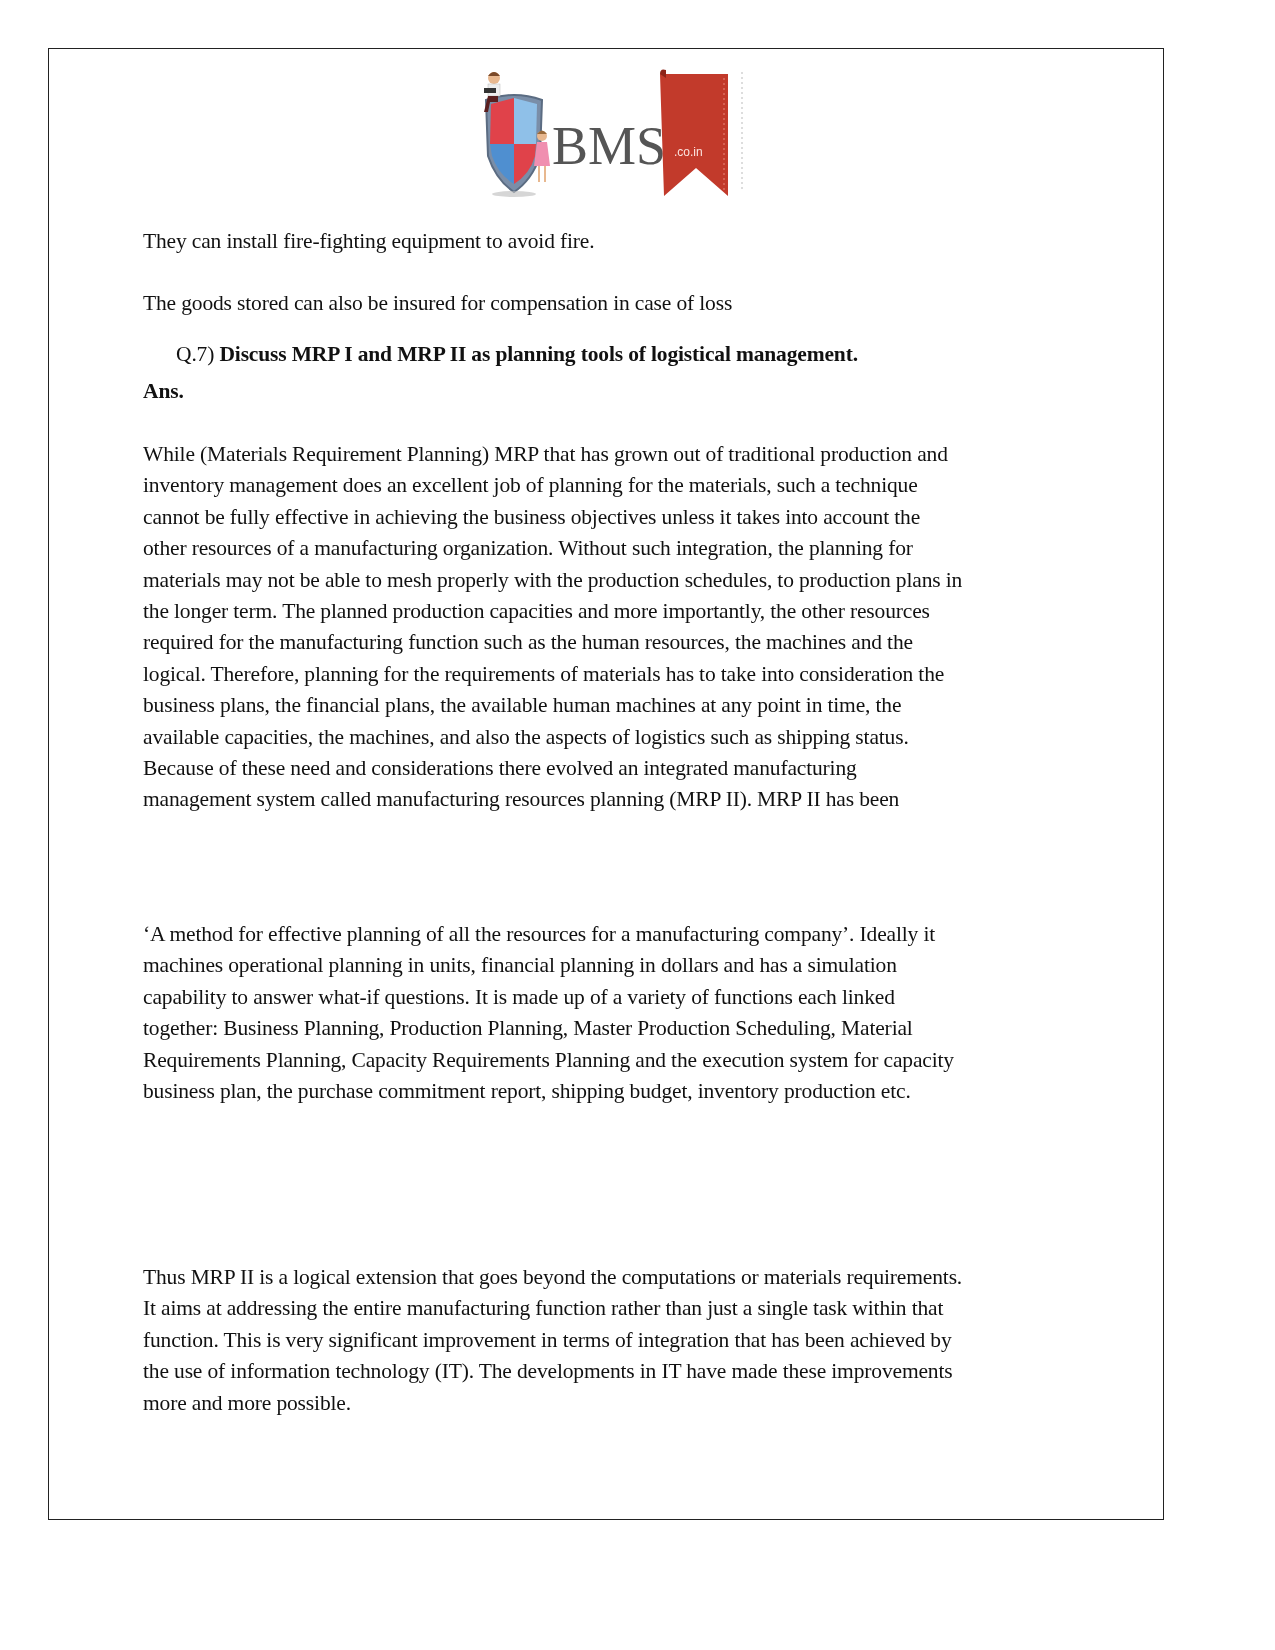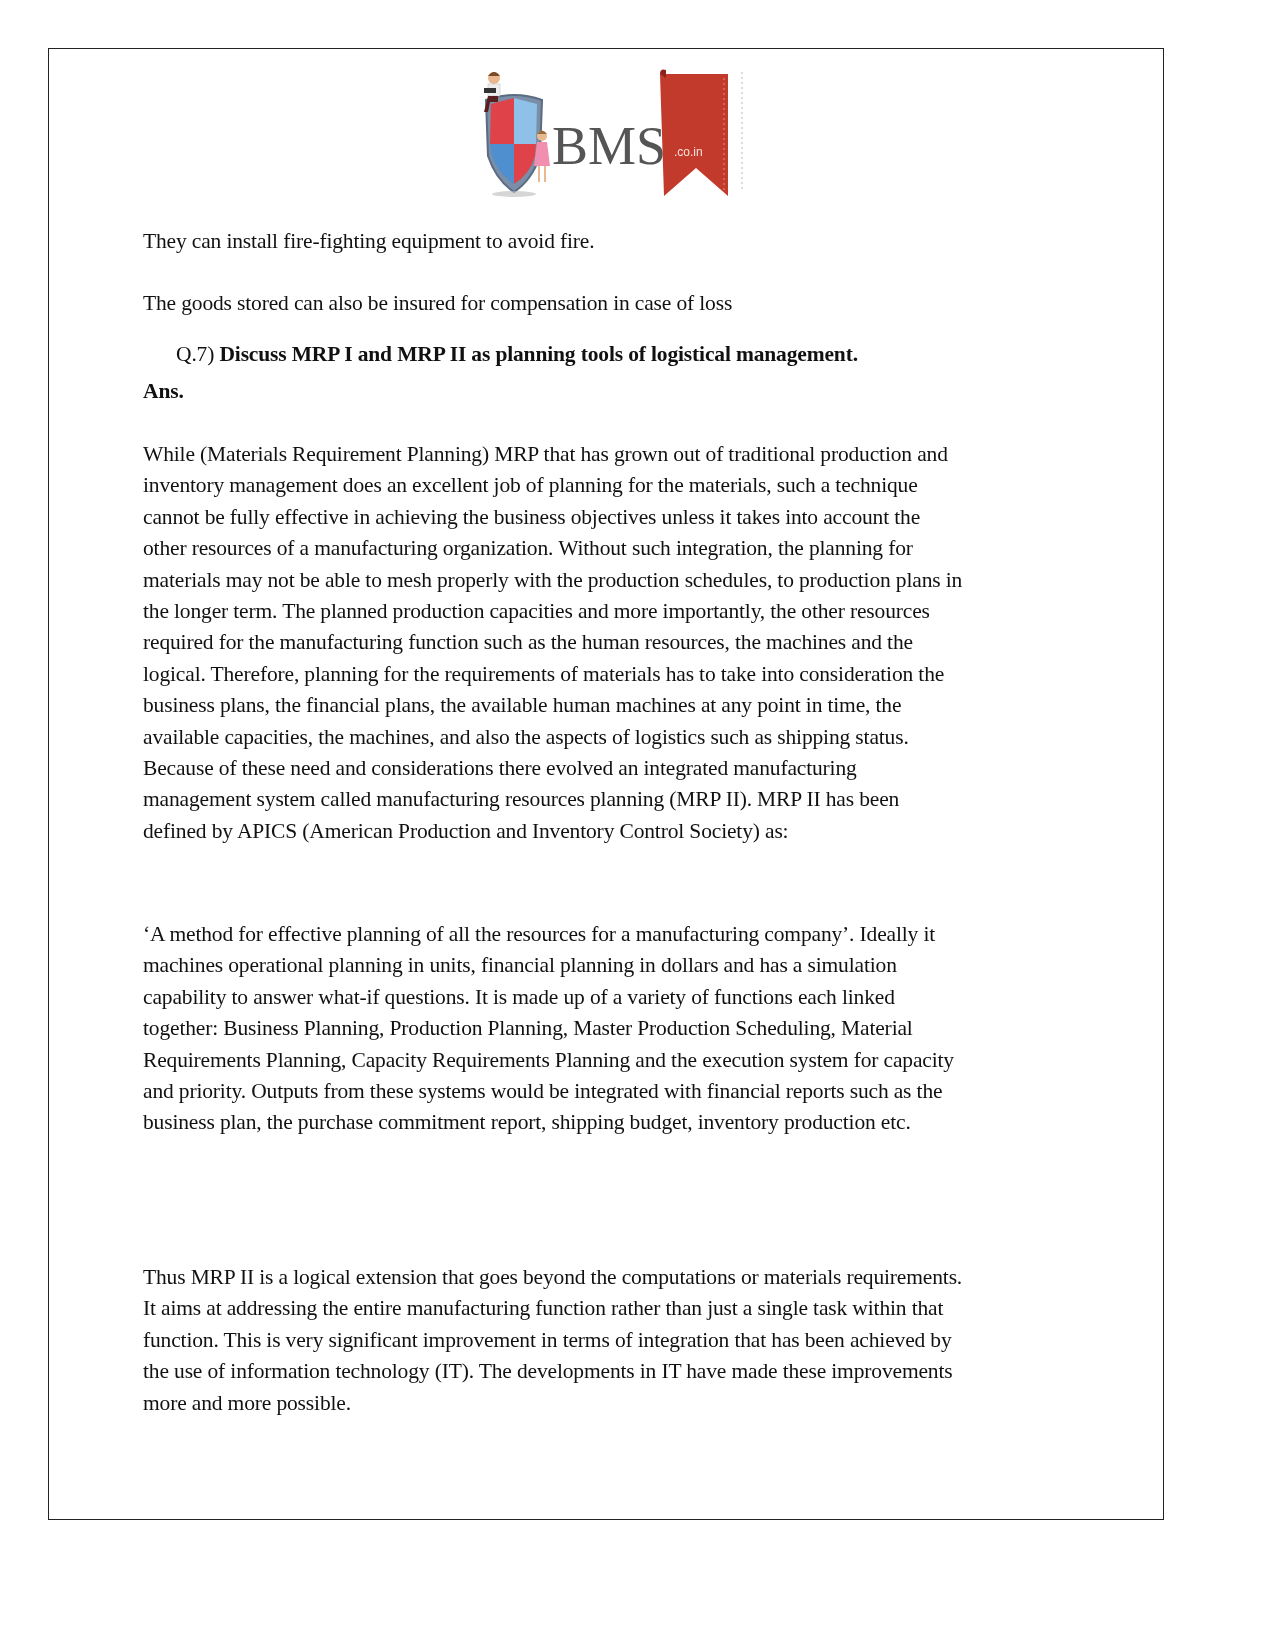--- a/index.html
+++ b/index.html
@@ -81,29 +81,27 @@
       <span class="line">cannot be fully effective in achieving the business objectives unless it takes into account the</span>
       <span class="line">other resources of a manufacturing organization. Without such integration, the planning for</span>
       <span class="line">materials may not be able to mesh properly with the production schedules, to production plans in</span>
       <span class="line">the longer term. The planned production capacities and more importantly, the other resources</span>
       <span class="line">required for the manufacturing function such as the human resources, the machines and the</span>
       <span class="line">logical. Therefore, planning for the requirements of materials has to take into consideration the</span>
       <span class="line">business plans, the financial plans, the available human machines at any point in time, the</span>
       <span class="line">available capacities, the machines, and also the aspects of logistics such as shipping status.</span>
       <span class="line">Because of these need and considerations there evolved an integrated manufacturing</span>
       <span class="line">management system called manufacturing resources planning (MRP II). MRP II has been</span>
-      <span class="line">defined by APICS (American Production and Inventory Control Society) as:</span>
     </p>
   <p id="body2" class="para">
       <span class="line">‘A method for effective planning of all the resources for a manufacturing company’. Ideally it</span>
       <span class="line">machines operational planning in units, financial planning in dollars and has a simulation</span>
       <span class="line">capability to answer what-if questions. It is made up of a variety of functions each linked</span>
       <span class="line">together: Business Planning, Production Planning, Master Production Scheduling, Material</span>
       <span class="line">Requirements Planning, Capacity Requirements Planning and the execution system for capacity</span>
-      <span class="line">and priority. Outputs from these systems would be integrated with financial reports such as the</span>
       <span class="line">business plan, the purchase commitment report, shipping budget, inventory production etc.</span>
     </p>
   <p id="body3" class="para">
       <span class="line">Thus MRP II is a logical extension that goes beyond the computations or materials requirements.</span>
       <span class="line">It aims at addressing the entire manufacturing function rather than just a single task within that</span>
       <span class="line">function. This is very significant improvement in terms of integration that has been achieved by</span>
       <span class="line">the use of information technology (IT). The developments in IT have made these improvements</span>
       <span class="line">more and more possible.</span>
     </p>
 </div>

